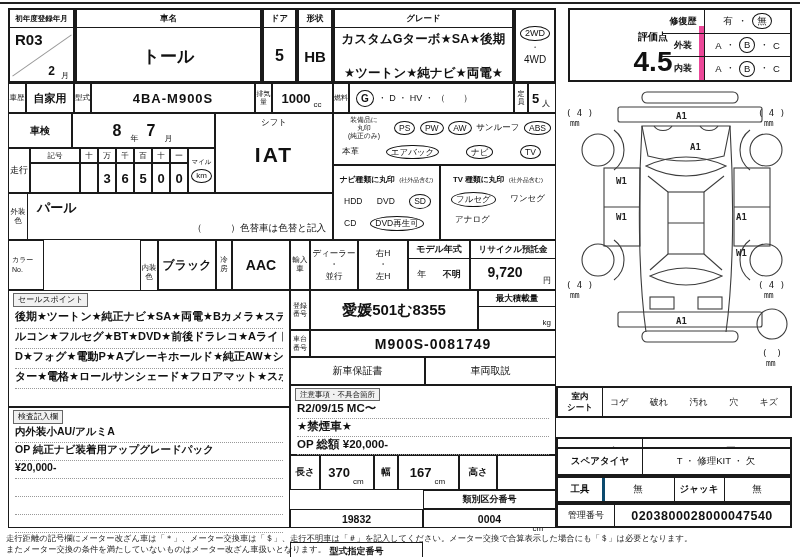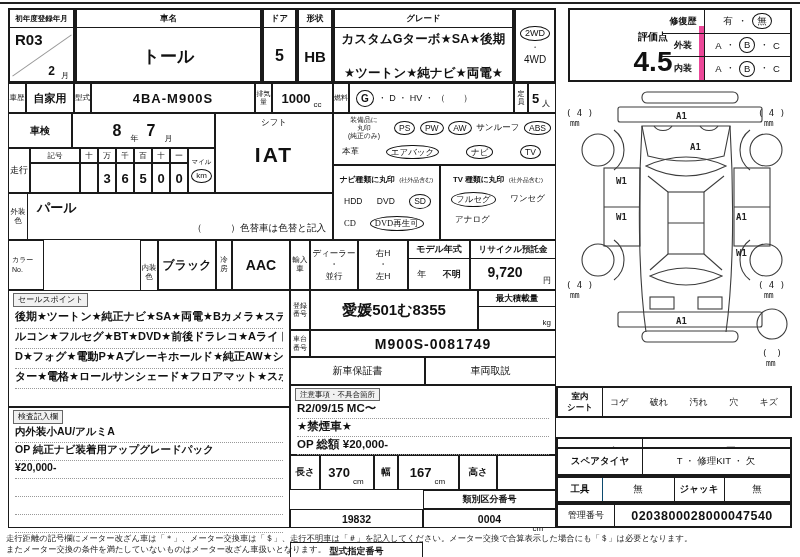--- a/index.html
+++ b/index.html
@@ -156,21 +156,21 @@
   <div class="cell" style="left:333px;top:165px;width:107px;height:75px;">
     <div style="text-align:center;padding-top:2px;">
       <span style="font-size:7.8px;font-weight:bold;">ナビ種類に丸印</span>
       <span style="font-size:6px;">(社外品含む)</span>
     </div>
     <div class="flexsp" style="margin:8px 8px 0 10px;font-size:8.5px;">
       <span>HDD</span>
       <span>DVD</span>
       <span class="mr">SD</span>
     </div>
-    <div style="margin:7px 8px 0 10px;font-size:8.5px;display:flex;gap:14px;align-items:center;font-family:Liberation Serif, serif;">
+    <div style="margin:7px 8px 0 10px;font-size:8.5px;display:flex;gap:14px;align-items:center;">
       <span>CD</span>
       <span class="mr">DVD再生可</span>
     </div>
   </div>
 
   <div class="cell" style="left:440px;top:165px;width:116px;height:75px;">
     <div style="text-align:center;padding-top:2px;">
       <span style="font-size:7.8px;font-weight:bold;">TV 種類に丸印</span>
       <span style="font-size:6px;">(社外品含む)</span>
     </div>
@@ -434,21 +434,21 @@
     <div class="cv" style="position:absolute;left:0;top:0;bottom:0;width:84px;border-right:1px solid #1a1a1a;font-size:9.5px;font-weight:bold;">フロントガラス</div>
     <div class="cv" style="position:absolute;left:84px;right:0;top:0;bottom:0;font-size:9.5px;">A　・　×要ス</div>
   </div>
 
   <div class="cell b2" style="left:556px;top:447px;width:236px;height:29px;">
     <div class="cv" style="position:absolute;left:0;top:0;bottom:0;width:84px;border-right:1px solid #1a1a1a;font-size:9.5px;font-weight:bold;">スペアタイヤ</div>
     <div class="cv" style="position:absolute;left:84px;right:0;top:0;bottom:0;font-size:9.5px;">T ・ 修理KIT ・ 欠</div>
   </div>
 
   <div class="cell b2" style="left:556px;top:476px;width:236px;height:27px;">
-    <div class="cv" style="position:absolute;left:0;top:0;bottom:0;width:44px;border-right:1px solid #0c4a6e;font-size:9.5px;font-weight:bold;">工具</div>
+    <div class="cv" style="position:absolute;left:0;top:0;bottom:0;width:44px;border-right:3px solid #0c4a6e;font-size:9.5px;font-weight:bold;">工具</div>
     <div class="cv" style="position:absolute;left:44px;top:0;bottom:0;width:72px;border-right:1px solid #1a1a1a;font-size:9.5px;">無</div>
     <div class="cv" style="position:absolute;left:116px;top:0;bottom:0;width:50px;border-right:1px solid #1a1a1a;font-size:9.5px;font-weight:bold;">ジャッキ</div>
     <div class="cv" style="position:absolute;left:166px;right:0;top:0;bottom:0;font-size:9.5px;">無</div>
   </div>
 
   <div class="cell b2" style="left:556px;top:503px;width:236px;height:25px;">
     <div class="cv" style="position:absolute;left:0;top:0;bottom:0;width:56px;border-right:1px solid #1a1a1a;font-size:9px;font-weight:normal;">管理番号</div>
     <div class="cv" style="position:absolute;left:56px;right:0;top:0;bottom:0;font-size:12.5px;font-weight:bold;letter-spacing:0.5px;">0203800028000047540</div>
   </div>
 

